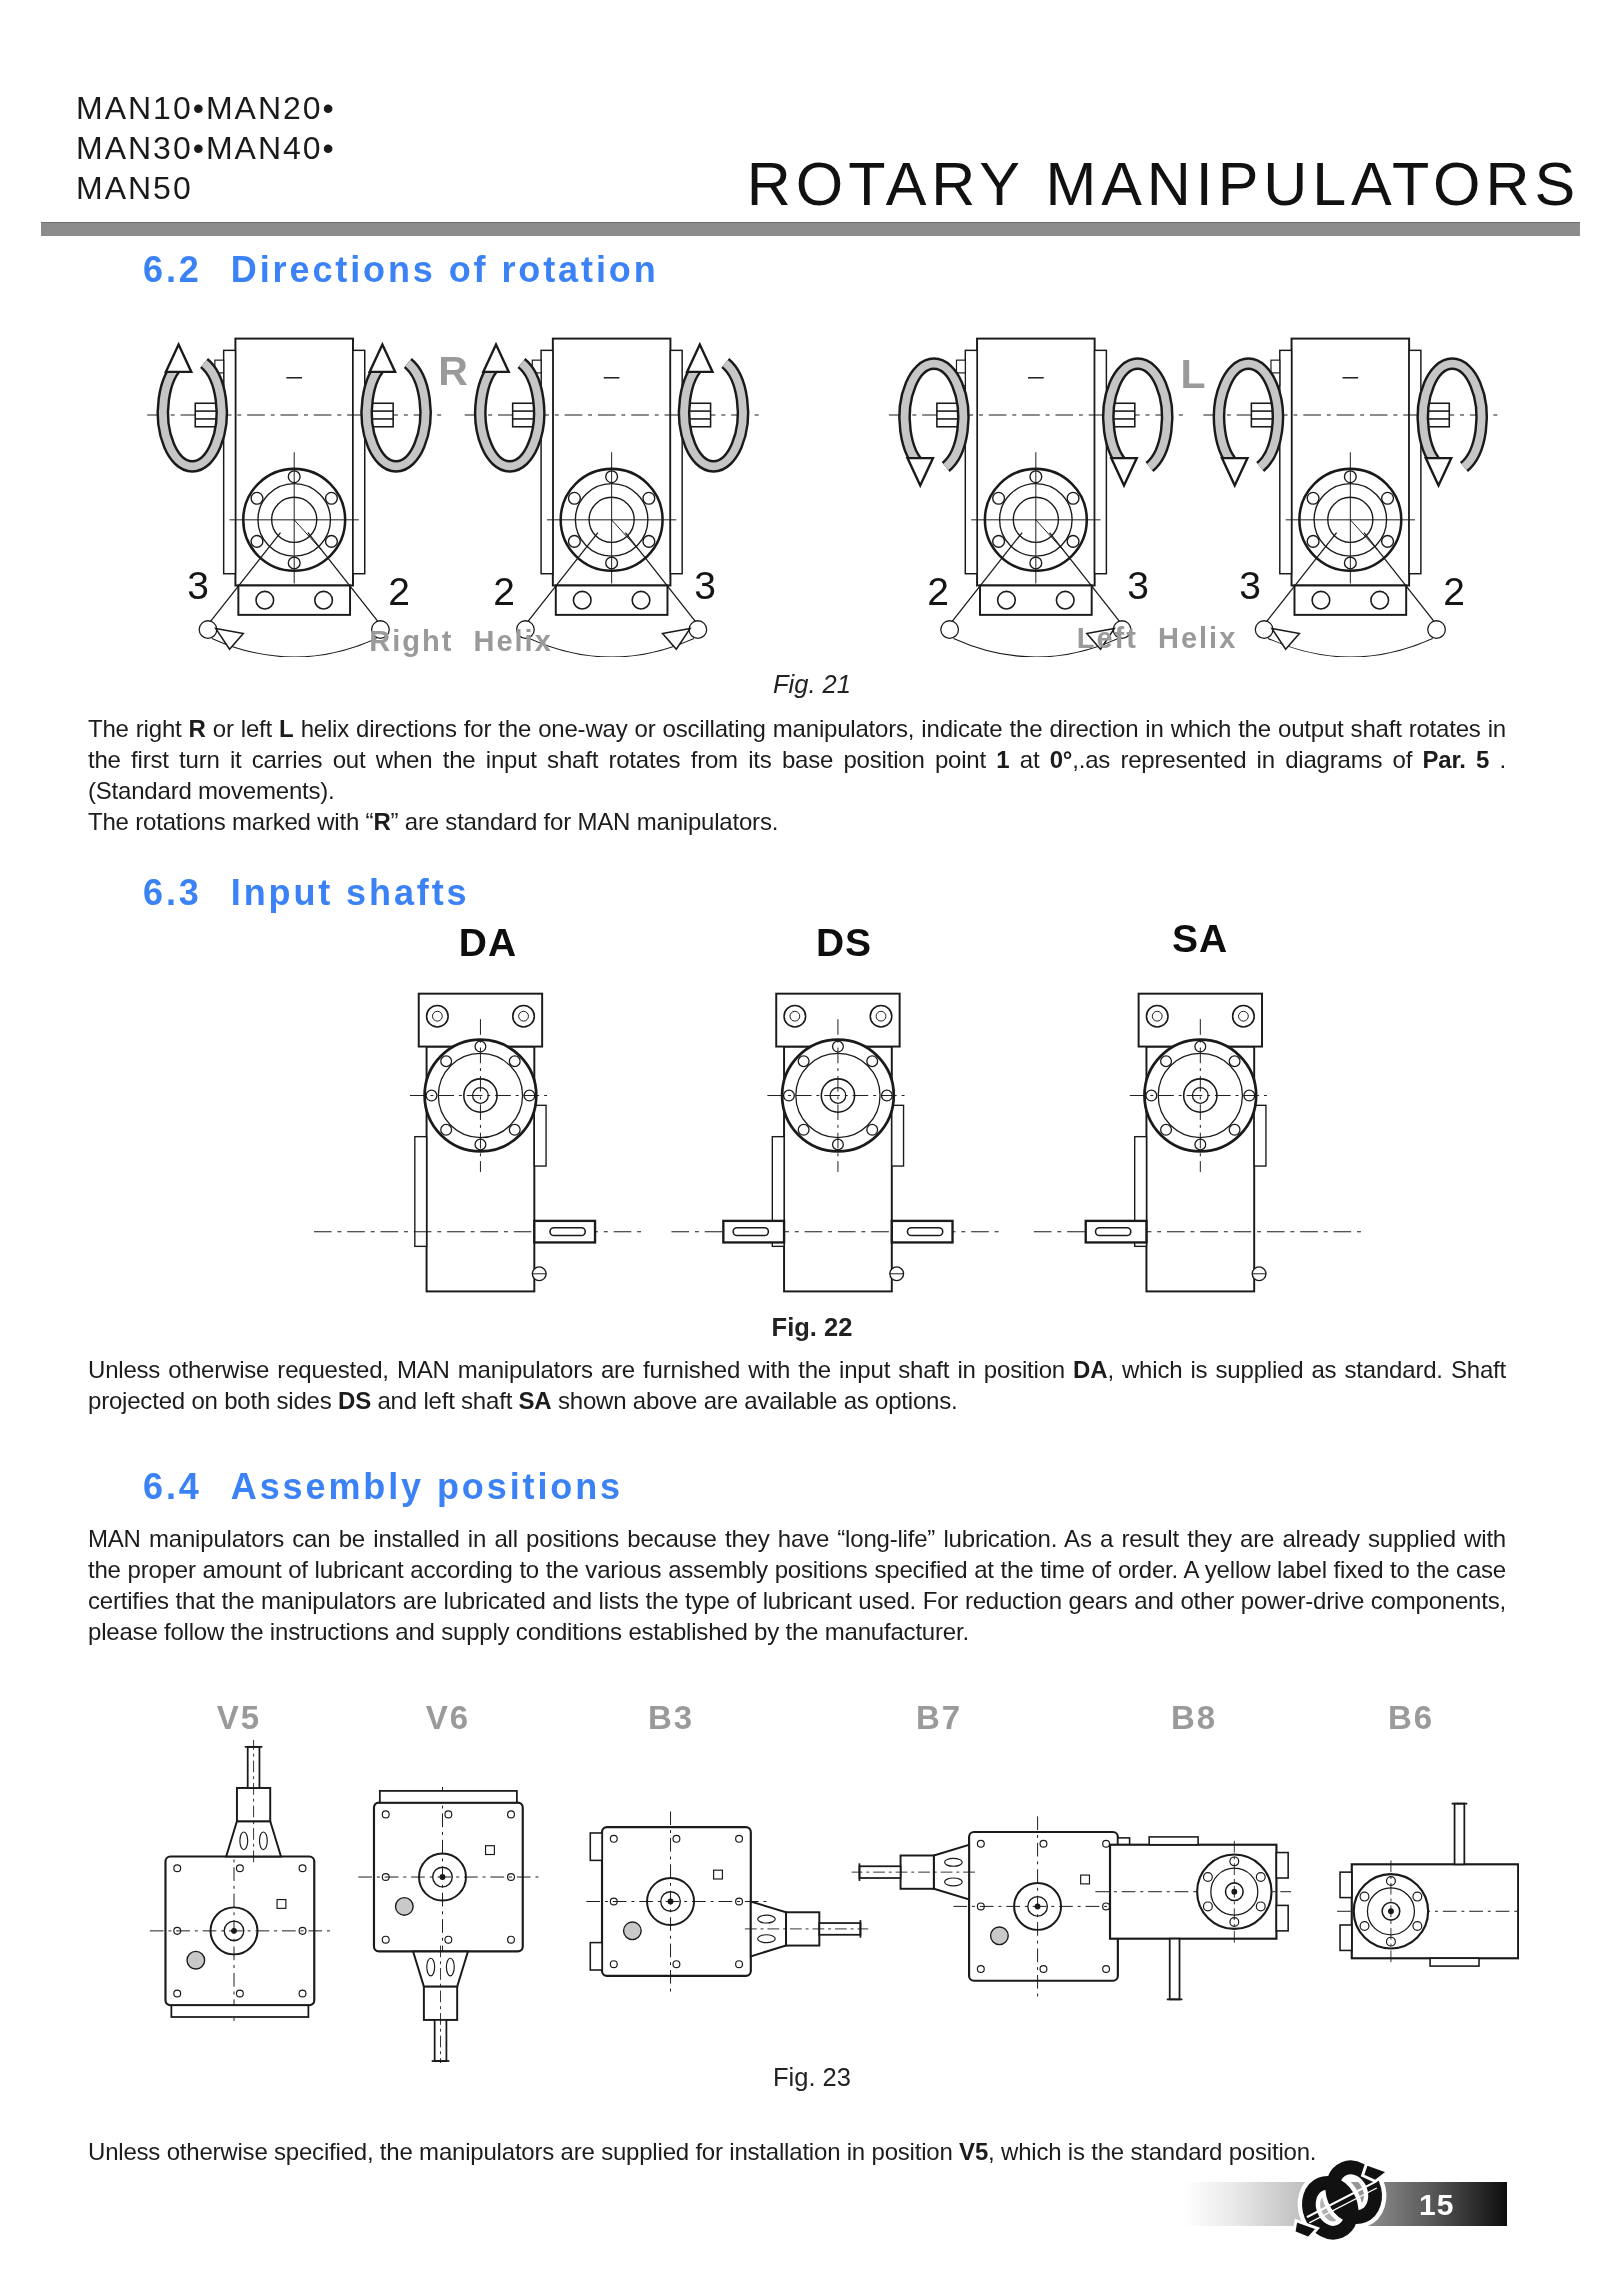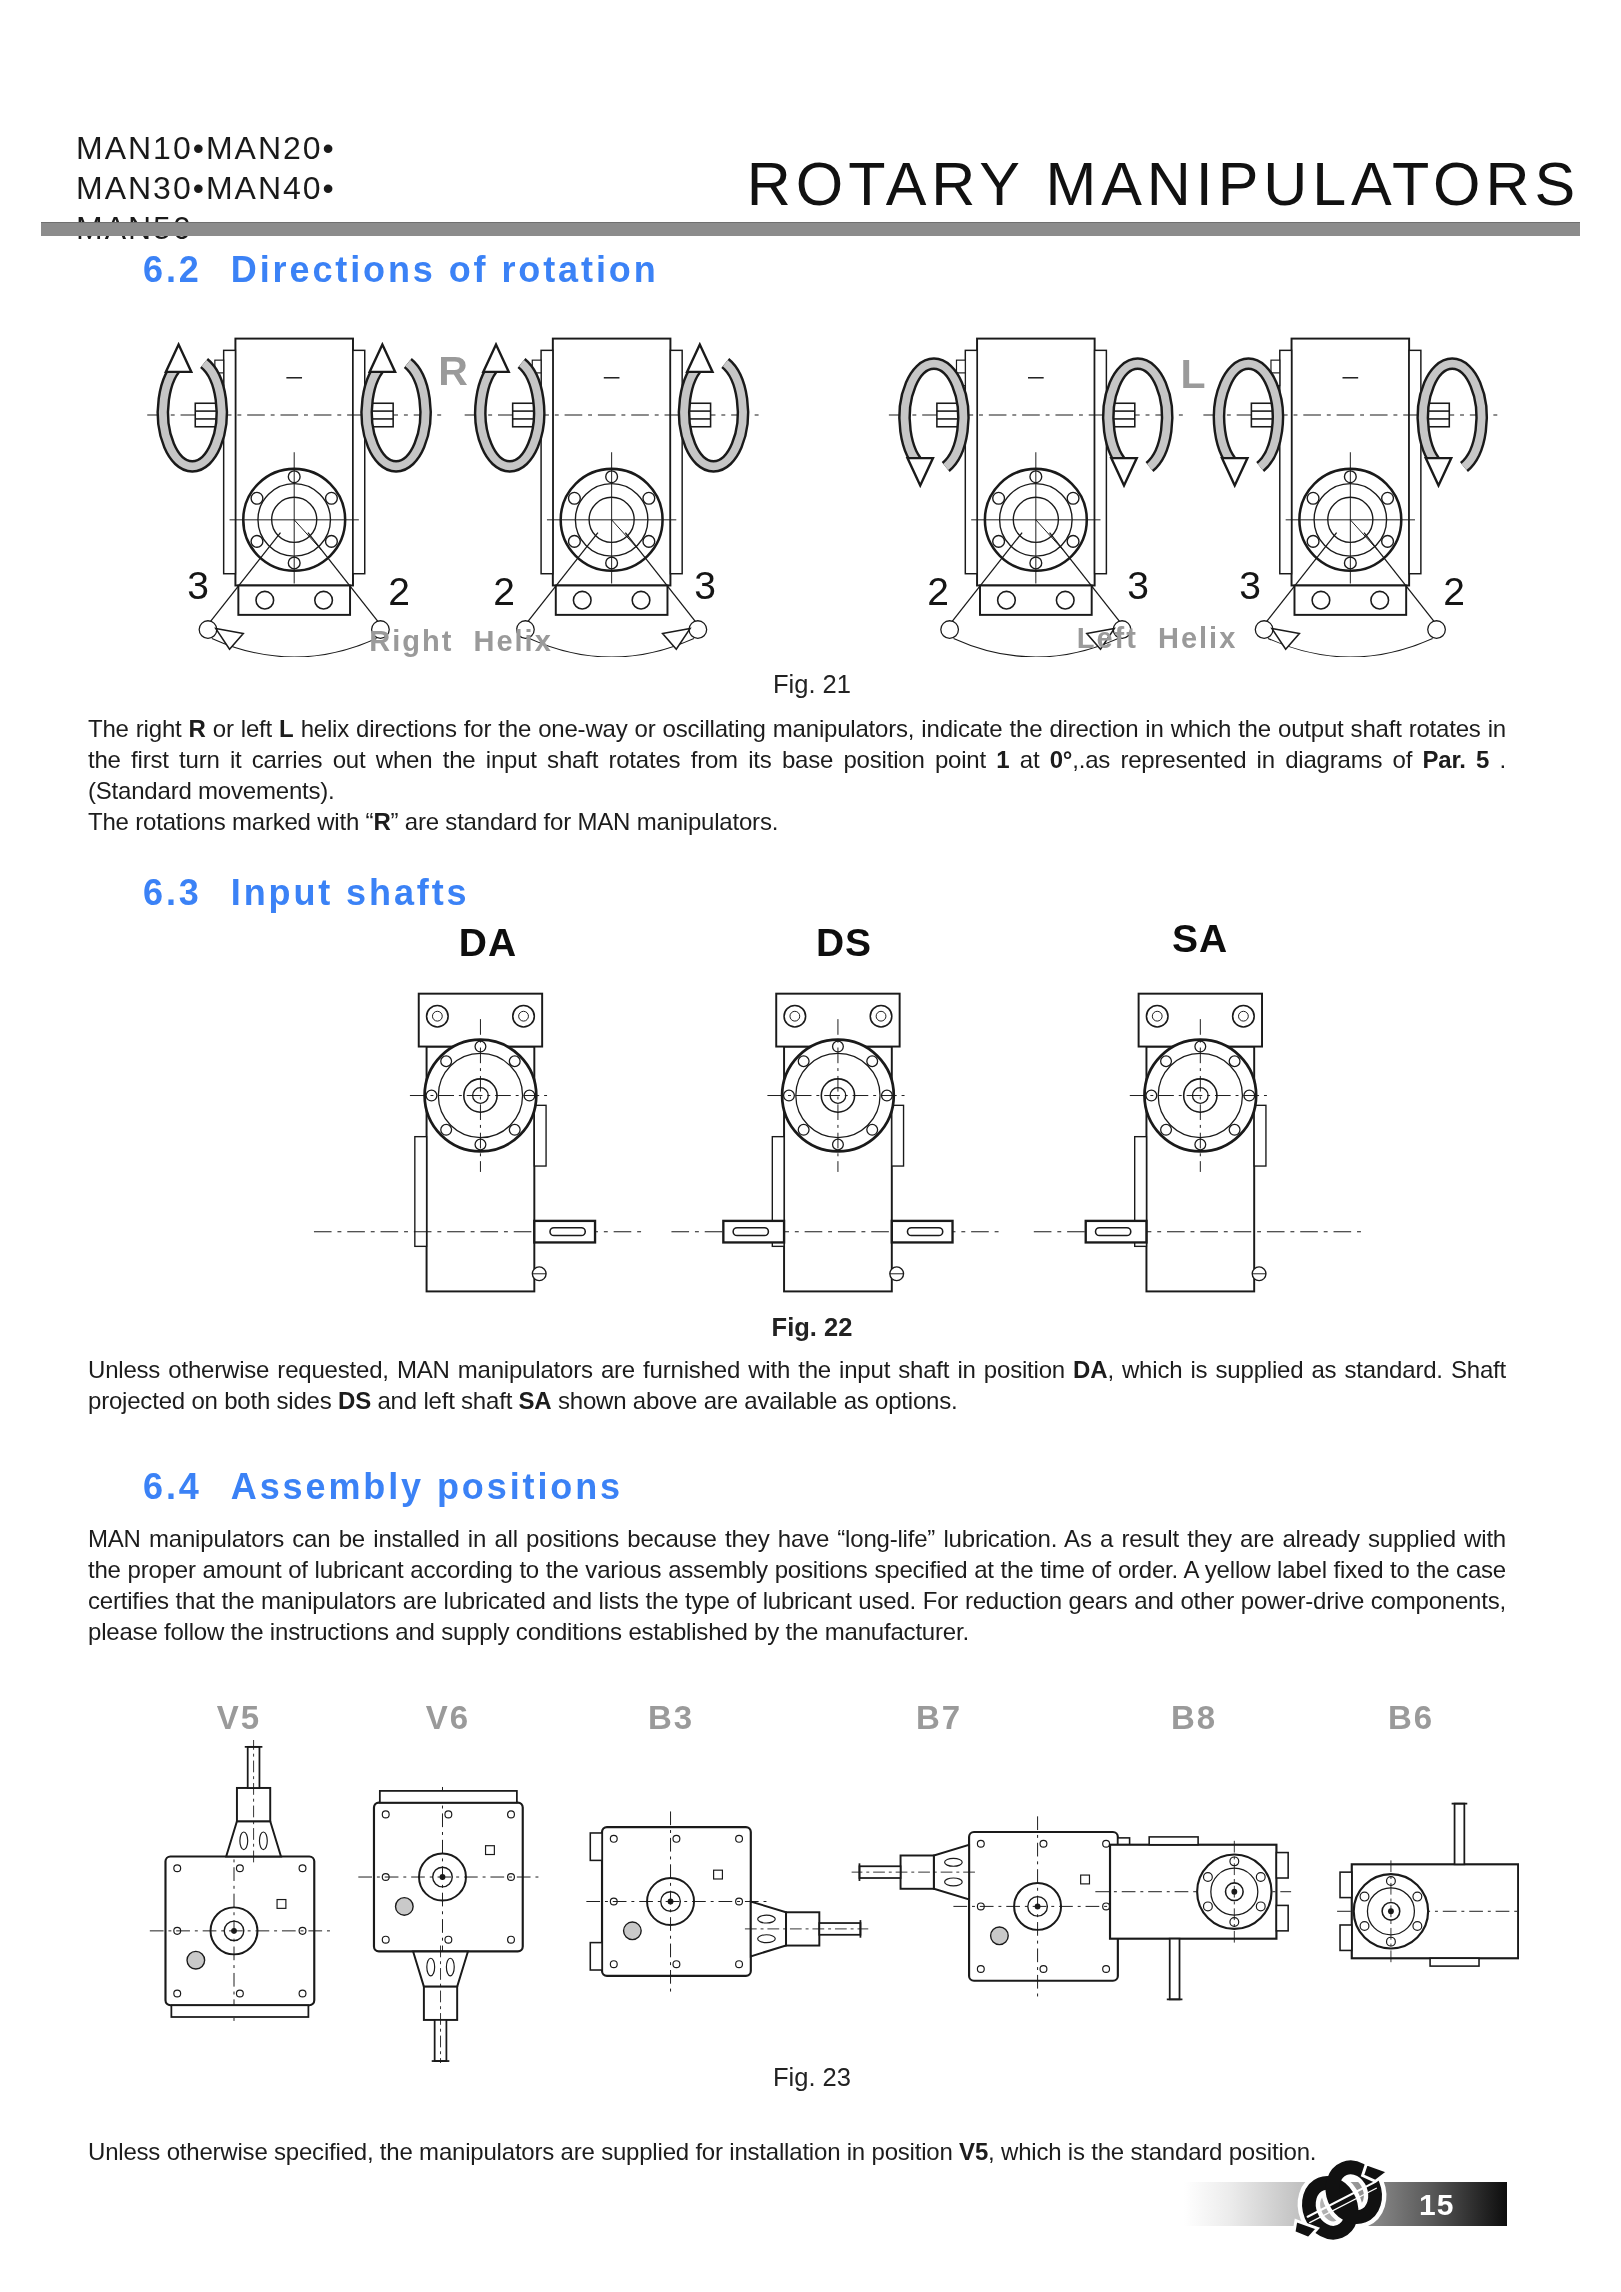--- a/index.html
+++ b/index.html
@@ -3,21 +3,21 @@
 <meta charset="utf-8">
 <style>
   html,body{margin:0;padding:0;background:#e9e9e9;}
   .page{
     position:relative;width:1621px;height:2293px;background:#ffffff;
     font-family:"Liberation Sans",sans-serif;color:#1c1c1c;overflow:hidden;
     margin:0 auto;
   }
   .abs{position:absolute;}
   
-  .models{left:76px;top:88px;font-size:32px;line-height:40px;letter-spacing:2px;color:#1a1a1a;font-weight:400;margin-top:40px;}
+  .models{left:76px;top:88px;font-size:32px;line-height:40px;letter-spacing:2px;color:#1a1a1a;font-weight:400;}
   .page-title{right:41px;top:149px;font-size:61px;letter-spacing:4.9px;font-weight:500;color:#111;white-space:nowrap;margin-left:45px;}
   .header-rule{left:41px;top:222px;width:1539px;height:12.7px;background:#8c8c8c;border-top:1px solid #6f6f6f;}
   
   .sec-h{font-weight:bold;color:#3b82f6;font-size:36px;letter-spacing:2.9px;white-space:nowrap;}
   .sec-h .num{margin-right:29px;}
   
   .fig{overflow:visible;}
   .fig svg{position:absolute;left:0;top:0;}
   .fig-lab{position:absolute;transform:translateX(-50%);white-space:pre;}
   .gray-lab{font-weight:bold;color:#9a9a9a;}
@@ -145,21 +145,21 @@
     <span class="fig-lab num-lab" style="left:602px;top:245px;">3</span>
     <span class="fig-lab num-lab" style="left:835px;top:251px;">2</span>
     <span class="fig-lab num-lab" style="left:1035px;top:245px;">3</span>
     <span class="fig-lab num-lab" style="left:1147px;top:245px;">3</span>
     <span class="fig-lab num-lab" style="left:1351px;top:251px;">2</span>
 
     <span class="fig-lab gray-lab helix-cap" style="left:358px;top:306px;">Right  Helix</span>
     <span class="fig-lab gray-lab helix-cap" style="left:1054px;top:303px;">Left  Helix</span>
   </div>
 
-  <div class="abs figcap" style="top:670px;">Fig. 21</div>
+  <div class="abs figcap" style="top:670px;font-style:italic;">Fig. 21</div>
 
   <div class="abs para" style="top:713px;">
     <p><span>The right </span><b>R</b><span> or left </span><b>L</b><span> helix directions for the one-way or oscillating manipulators, indicate the direction in which the output shaft rotates in the first turn it carries out when the input shaft rotates from its base position point </span><b>1</b><span> at </span><b>0°</b><span>,.as represented in diagrams of </span><b>Par. 5</b><span> . (Standard movements).</span></p>
     <p class="noj"><span>The rotations marked with “</span><b>R</b><span>” are standard for MAN manipulators.</span></p>
   </div>
 
   <div class="abs sec-h" style="left:143px;top:872px;">
     <span class="num">6.3</span><span>Input shafts</span>
   </div>
 

